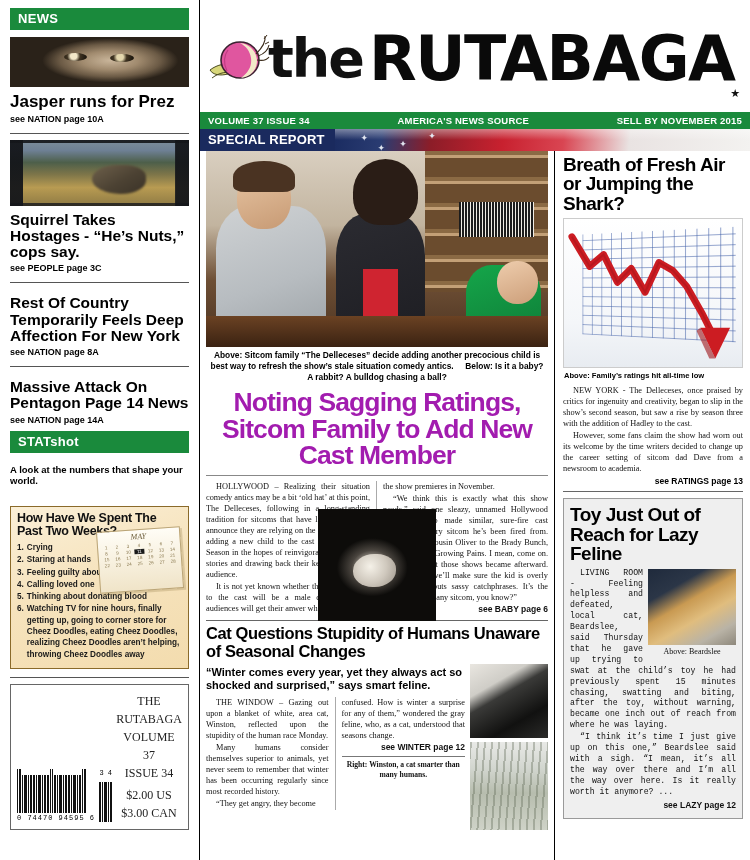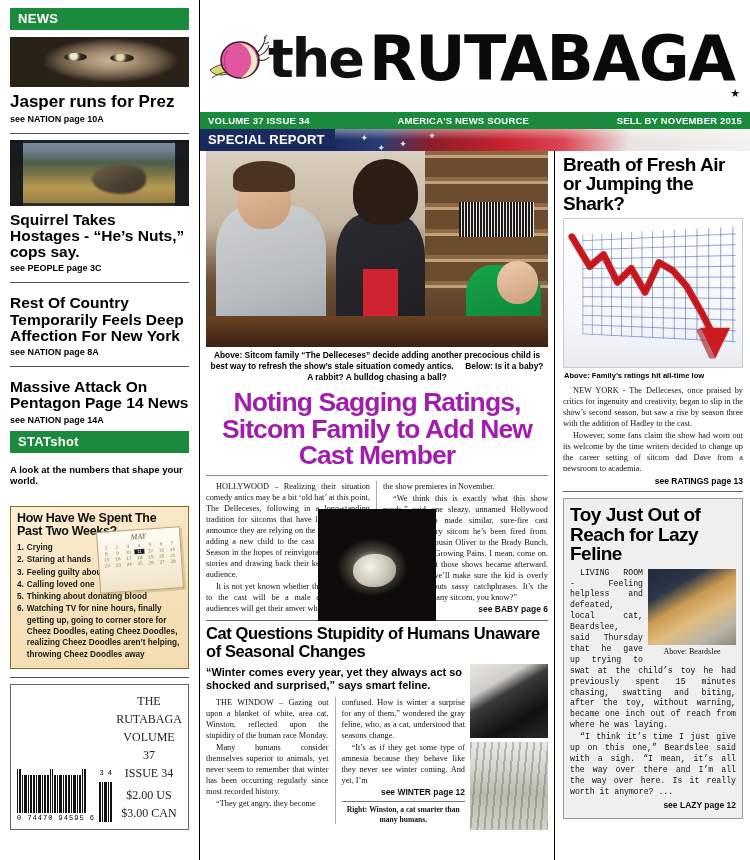--- a/index.html
+++ b/index.html
@@ -499,21 +499,20 @@
           <div class="bot-text">
             <div class="deck">“Winter comes every year, yet they always act so shocked and surprised,” says smart feline.</div>
             <div class="body-cols">
               <div class="bc left">
                 <p>THE WINDOW – Gazing out upon a blanket of white, area cat, Winston, reflected upon the stupidity of the human race Monday.</p>
                 <p>Many humans consider themselves superior to animals, yet never seem to remember that winter has been occurring regularly since most recorded history.</p>
                 <p>“They get angry, they become</p>
               </div>
               <div class="bc right">
                 <p class="noind">confused. How is winter a surprise for any of them,” wondered the gray feline, who, as a cat, understood that seasons change.</p>
-                <p>“It’s as if they get some type of amnesia because they behave like they never see winter coming. And yet, I’m</p>
                 <div style="text-align:right;font-weight:bold;font-family:'Liberation Sans',sans-serif;font-size:8.5px;margin-top:1px;">see WINTER page 12</div>
                 <div style="border-top:1px solid #777;margin:3px 0 2px 0;"></div>
                 <div class="cap-small cap-left">Right: Winston, a cat smarter than many humans.</div>
               </div>
             </div>
           </div>
           <div class="bot-photos">
             <div class="ph-winston"></div>
             <div class="ph-snow">
                 <div class="ph-snow-tr"></div>

